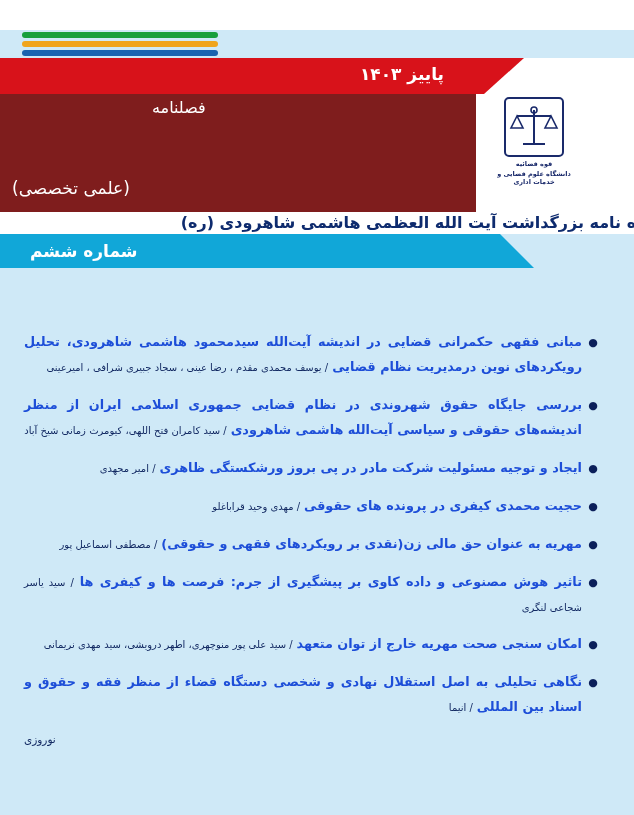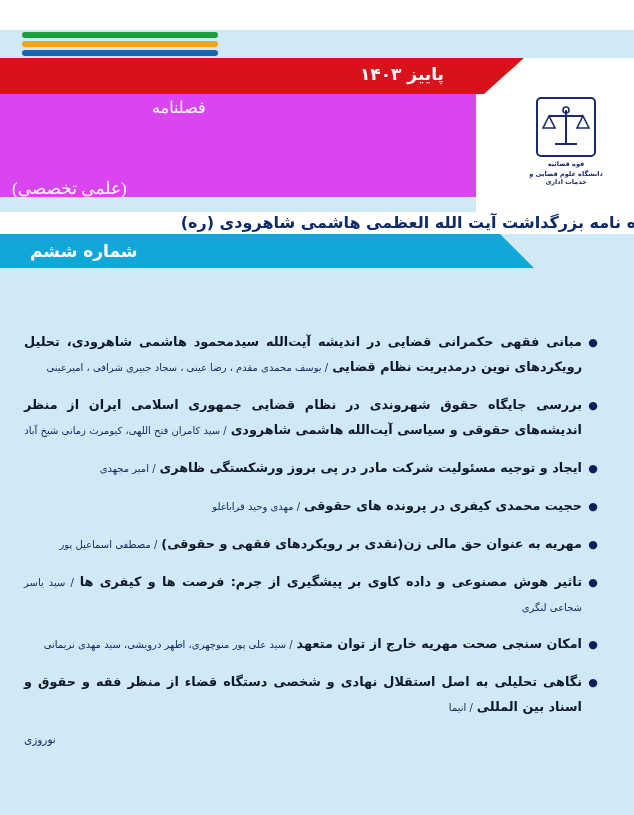--- a/index.html
+++ b/index.html
@@ -67,23 +67,22 @@
     top: 0; right: 0;
     width: 150px; height: 36px;
     background: #ffffff;
     clip-path: polygon(40px 0, 150px 0, 150px 36px, 0 36px);
   }
 
   
   .navy-block {
     position: absolute;
     top: 94px; left: 0;
-    width: 634px; height: 103px;
-    background: #d946ef;
-    font-family: Liberation Serif, serif;
+    width: 634px; height: 118px;
+    background: #7f1d1d;
   }
   .navy-block .white-right {
     position: absolute;
     top: 0; right: 0;
     width: 158px; height: 118px;
     background: #ffffff;
   }
   .magazine-title {
     position: absolute;
     top: 16px;
@@ -109,21 +108,21 @@
     left: 12px;
     color: #ffffff;
     font-size: 17px;
     direction: rtl;
   }
 
   
   .emblem {
     position: absolute;
     top: 96px;
-    right: 20px;
+    right: 52px;
     width: 96px;
     text-align: center;
     direction: rtl;
   }
   .emblem .mark {
     width: 62px; height: 62px;
     margin: 0 auto;
   }
   .emblem .uni-name {
     margin-top: 2px;
@@ -200,21 +199,21 @@
   }
   .entry-text {
     flex: 1 1 auto;
     text-align: justify;
     line-height: 1.95;
     font-size: 12.5px;
   }
   .entry-title {
     font-weight: bold;
     font-size: 12.8px;
-    color: #0f172a;
+    color: #1d4ed8;
   }
   .entry-authors {
     font-size: 10px;
     color: #132a63;
   }
   .tail-line {
     margin-top: 12px;
     text-align: left;
     font-size: 10.5px;
     color: #132a63;

